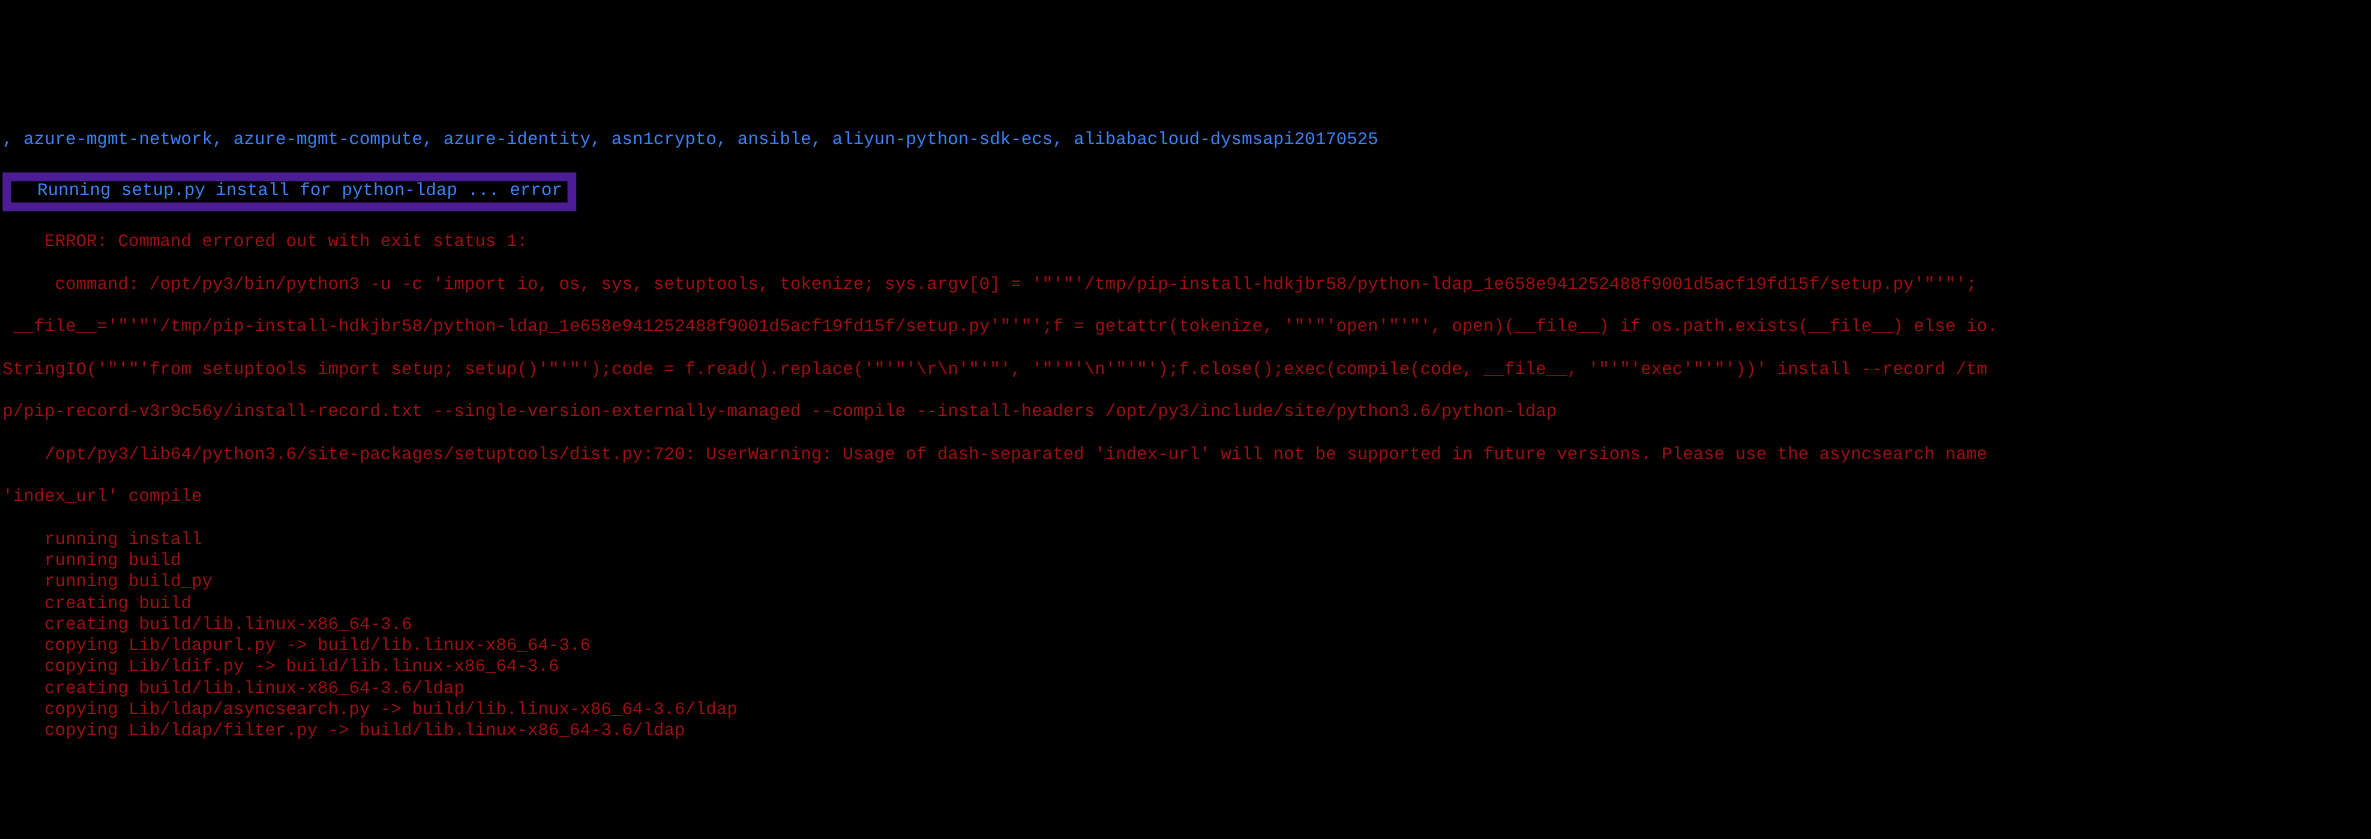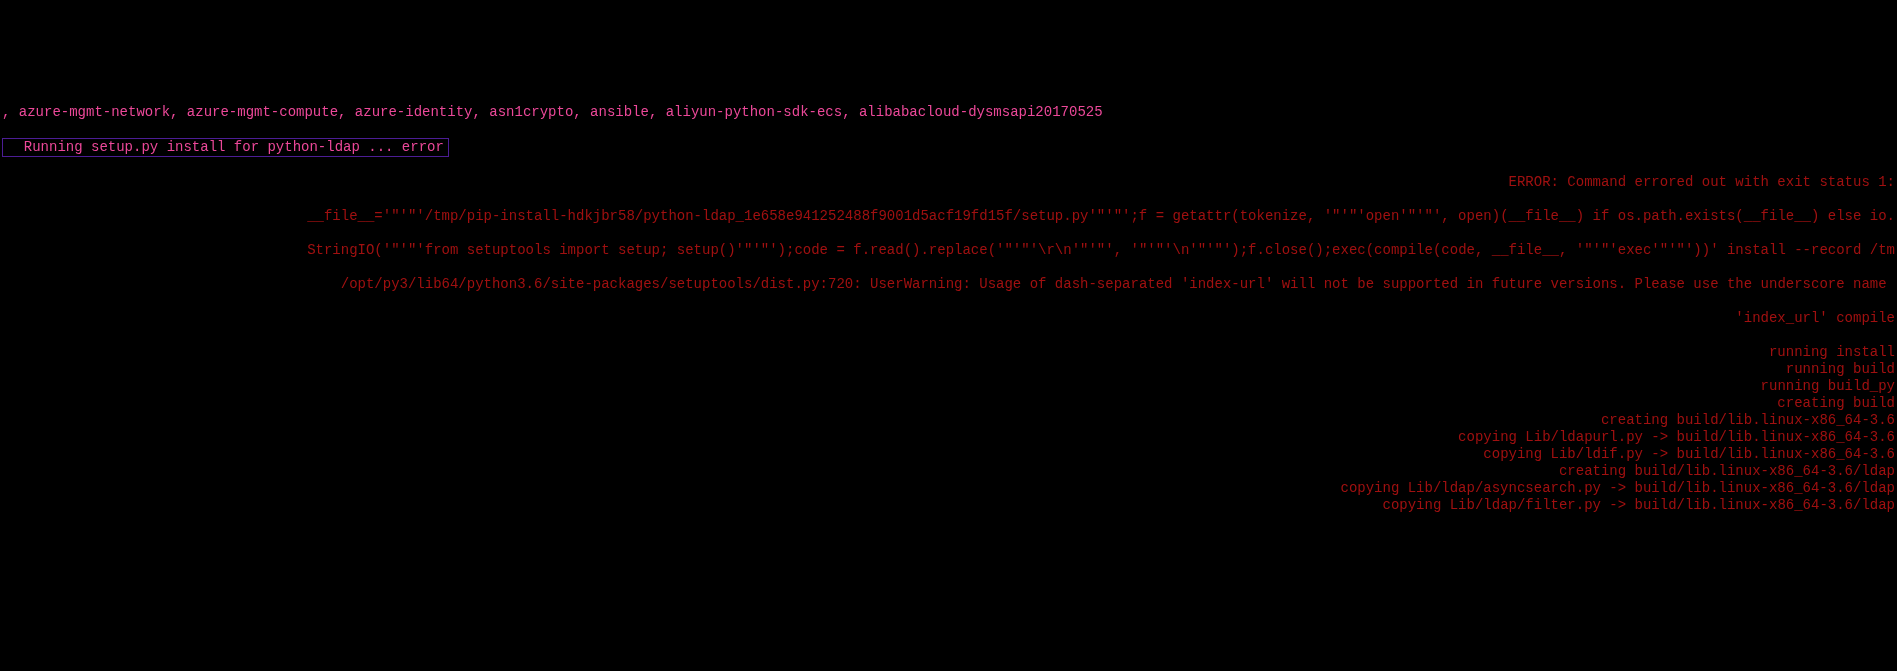--- a/index.html
+++ b/index.html
@@ -12,45 +12,46 @@
     line-height:17px;
     width:1897px;
     height:671px;
     overflow:hidden;
     white-space:pre;
   }
   .term{
     padding:2px 2px 0 2px;
   }
   .white{
-    color:#ec4899;
+    color:#3b82f6;
   }
   .green-box{
-    border:1px solid #4c1d95;
+    border:7px solid #4c1d95;
     padding:0 4px 0 4px;
     display:inline-block;
   }
   .line{
     display:block;
   }
   .dim-red{
     color:#a01010;
-    text-align:right;
   }
 </style>
 </head>
 <body>
 
 
 
 <div class="term">
 <span class="line white">, azure-mgmt-network, azure-mgmt-compute, azure-identity, asn1crypto, ansible, aliyun-python-sdk-ecs, alibabacloud-dysmsapi20170525</span>
 <span class="line"><span class="green-box white">  Running setup.py install for python-ldap ... error</span></span>
 <span class="line dim-red">    ERROR: Command errored out with exit status 1:</span>
+<span class="line dim-red">     command: /opt/py3/bin/python3 -u -c 'import io, os, sys, setuptools, tokenize; sys.argv[0] = '"'"'/tmp/pip-install-hdkjbr58/python-ldap_1e658e941252488f9001d5acf19fd15f/setup.py'"'"';</span>
 <span class="line dim-red"> __file__='"'"'/tmp/pip-install-hdkjbr58/python-ldap_1e658e941252488f9001d5acf19fd15f/setup.py'"'"';f = getattr(tokenize, '"'"'open'"'"', open)(__file__) if os.path.exists(__file__) else io.</span>
 <span class="line dim-red">StringIO('"'"'from setuptools import setup; setup()'"'"');code = f.read().replace('"'"'\r\n'"'"', '"'"'\n'"'"');f.close();exec(compile(code, __file__, '"'"'exec'"'"'))' install --record /tm</span>
-<span class="line dim-red">    /opt/py3/lib64/python3.6/site-packages/setuptools/dist.py:720: UserWarning: Usage of dash-separated 'index-url' will not be supported in future versions. Please use the underscore name </span>
+<span class="line dim-red">p/pip-record-v3r9c56y/install-record.txt --single-version-externally-managed --compile --install-headers /opt/py3/include/site/python3.6/python-ldap</span>
+<span class="line dim-red">    /opt/py3/lib64/python3.6/site-packages/setuptools/dist.py:720: UserWarning: Usage of dash-separated 'index-url' will not be supported in future versions. Please use the asyncsearch name </span>
 <span class="line dim-red">'index_url' compile</span>
 <span id="build-lines"><span class="line dim-red">    running install</span><span class="line dim-red">    running build</span><span class="line dim-red">    running build_py</span><span class="line dim-red">    creating build</span><span class="line dim-red">    creating build/lib.linux-x86_64-3.6</span><span class="line dim-red">    copying Lib/ldapurl.py -&gt; build/lib.linux-x86_64-3.6</span><span class="line dim-red">    copying Lib/ldif.py -&gt; build/lib.linux-x86_64-3.6</span><span class="line dim-red">    creating build/lib.linux-x86_64-3.6/ldap</span><span class="line dim-red">    copying Lib/ldap/asyncsearch.py -&gt; build/lib.linux-x86_64-3.6/ldap</span><span class="line dim-red">    copying Lib/ldap/filter.py -&gt; build/lib.linux-x86_64-3.6/ldap</span></span>
 </div>
 
 
 
 
 </body></html>

